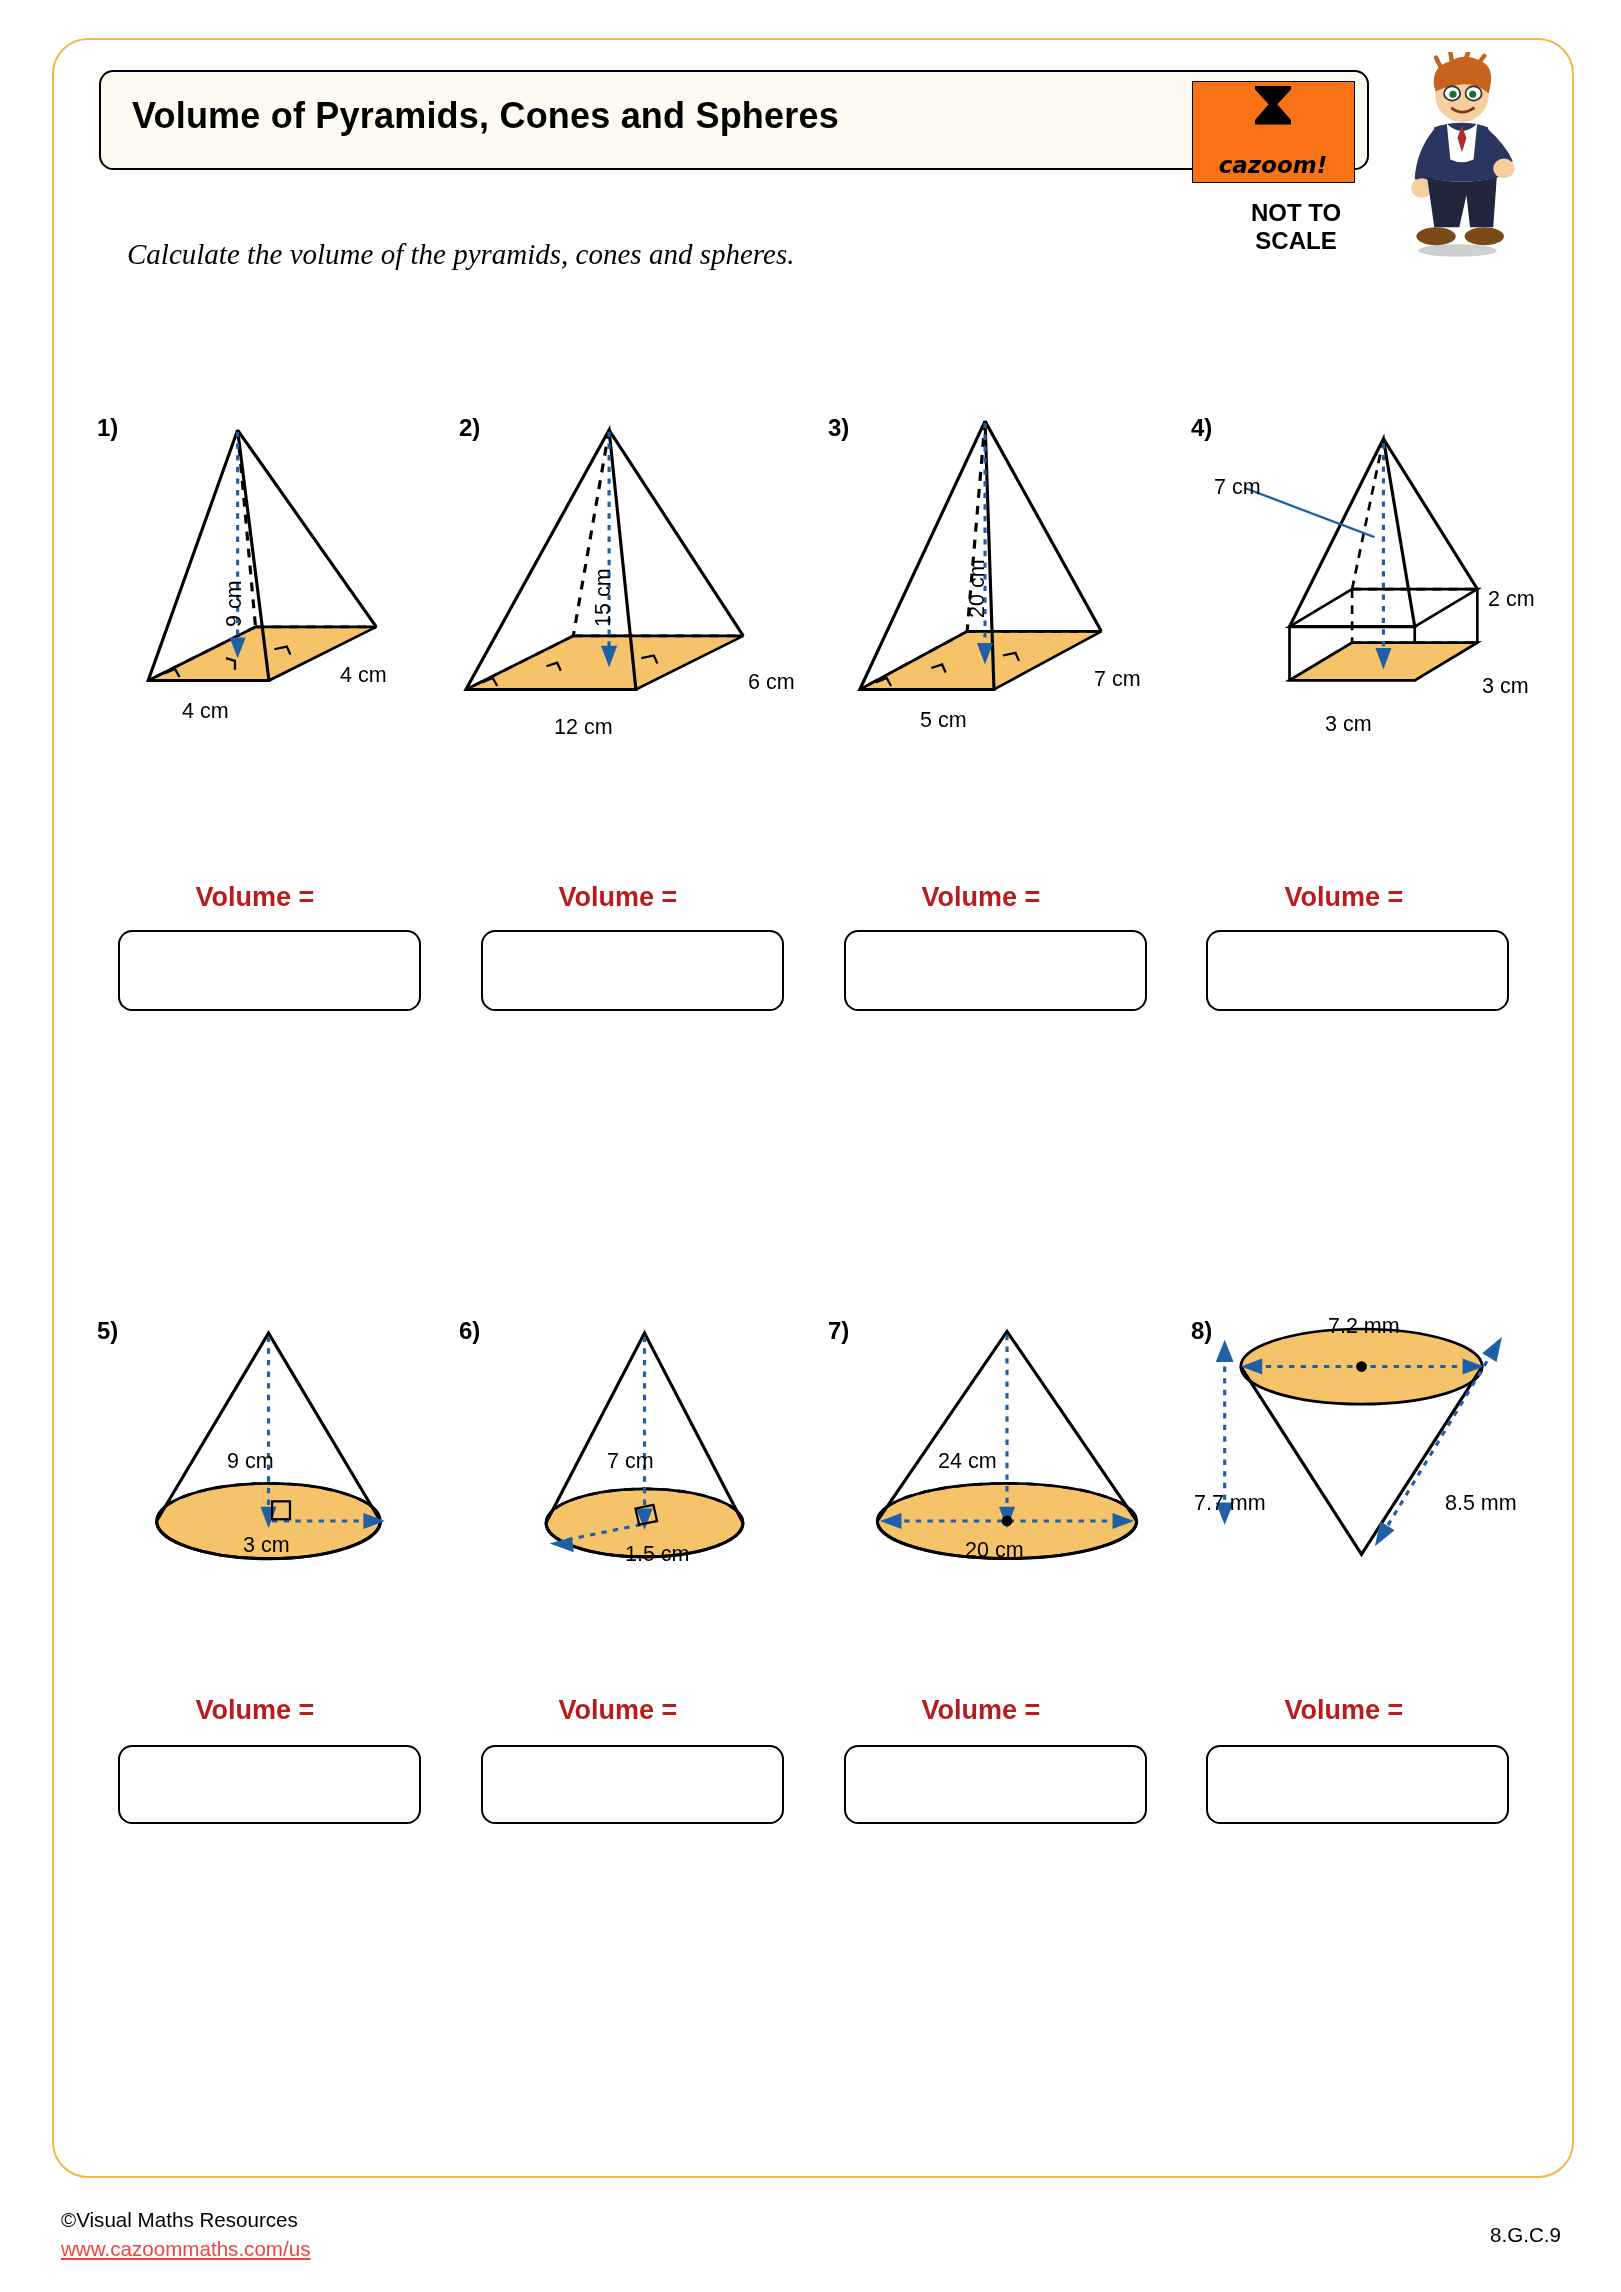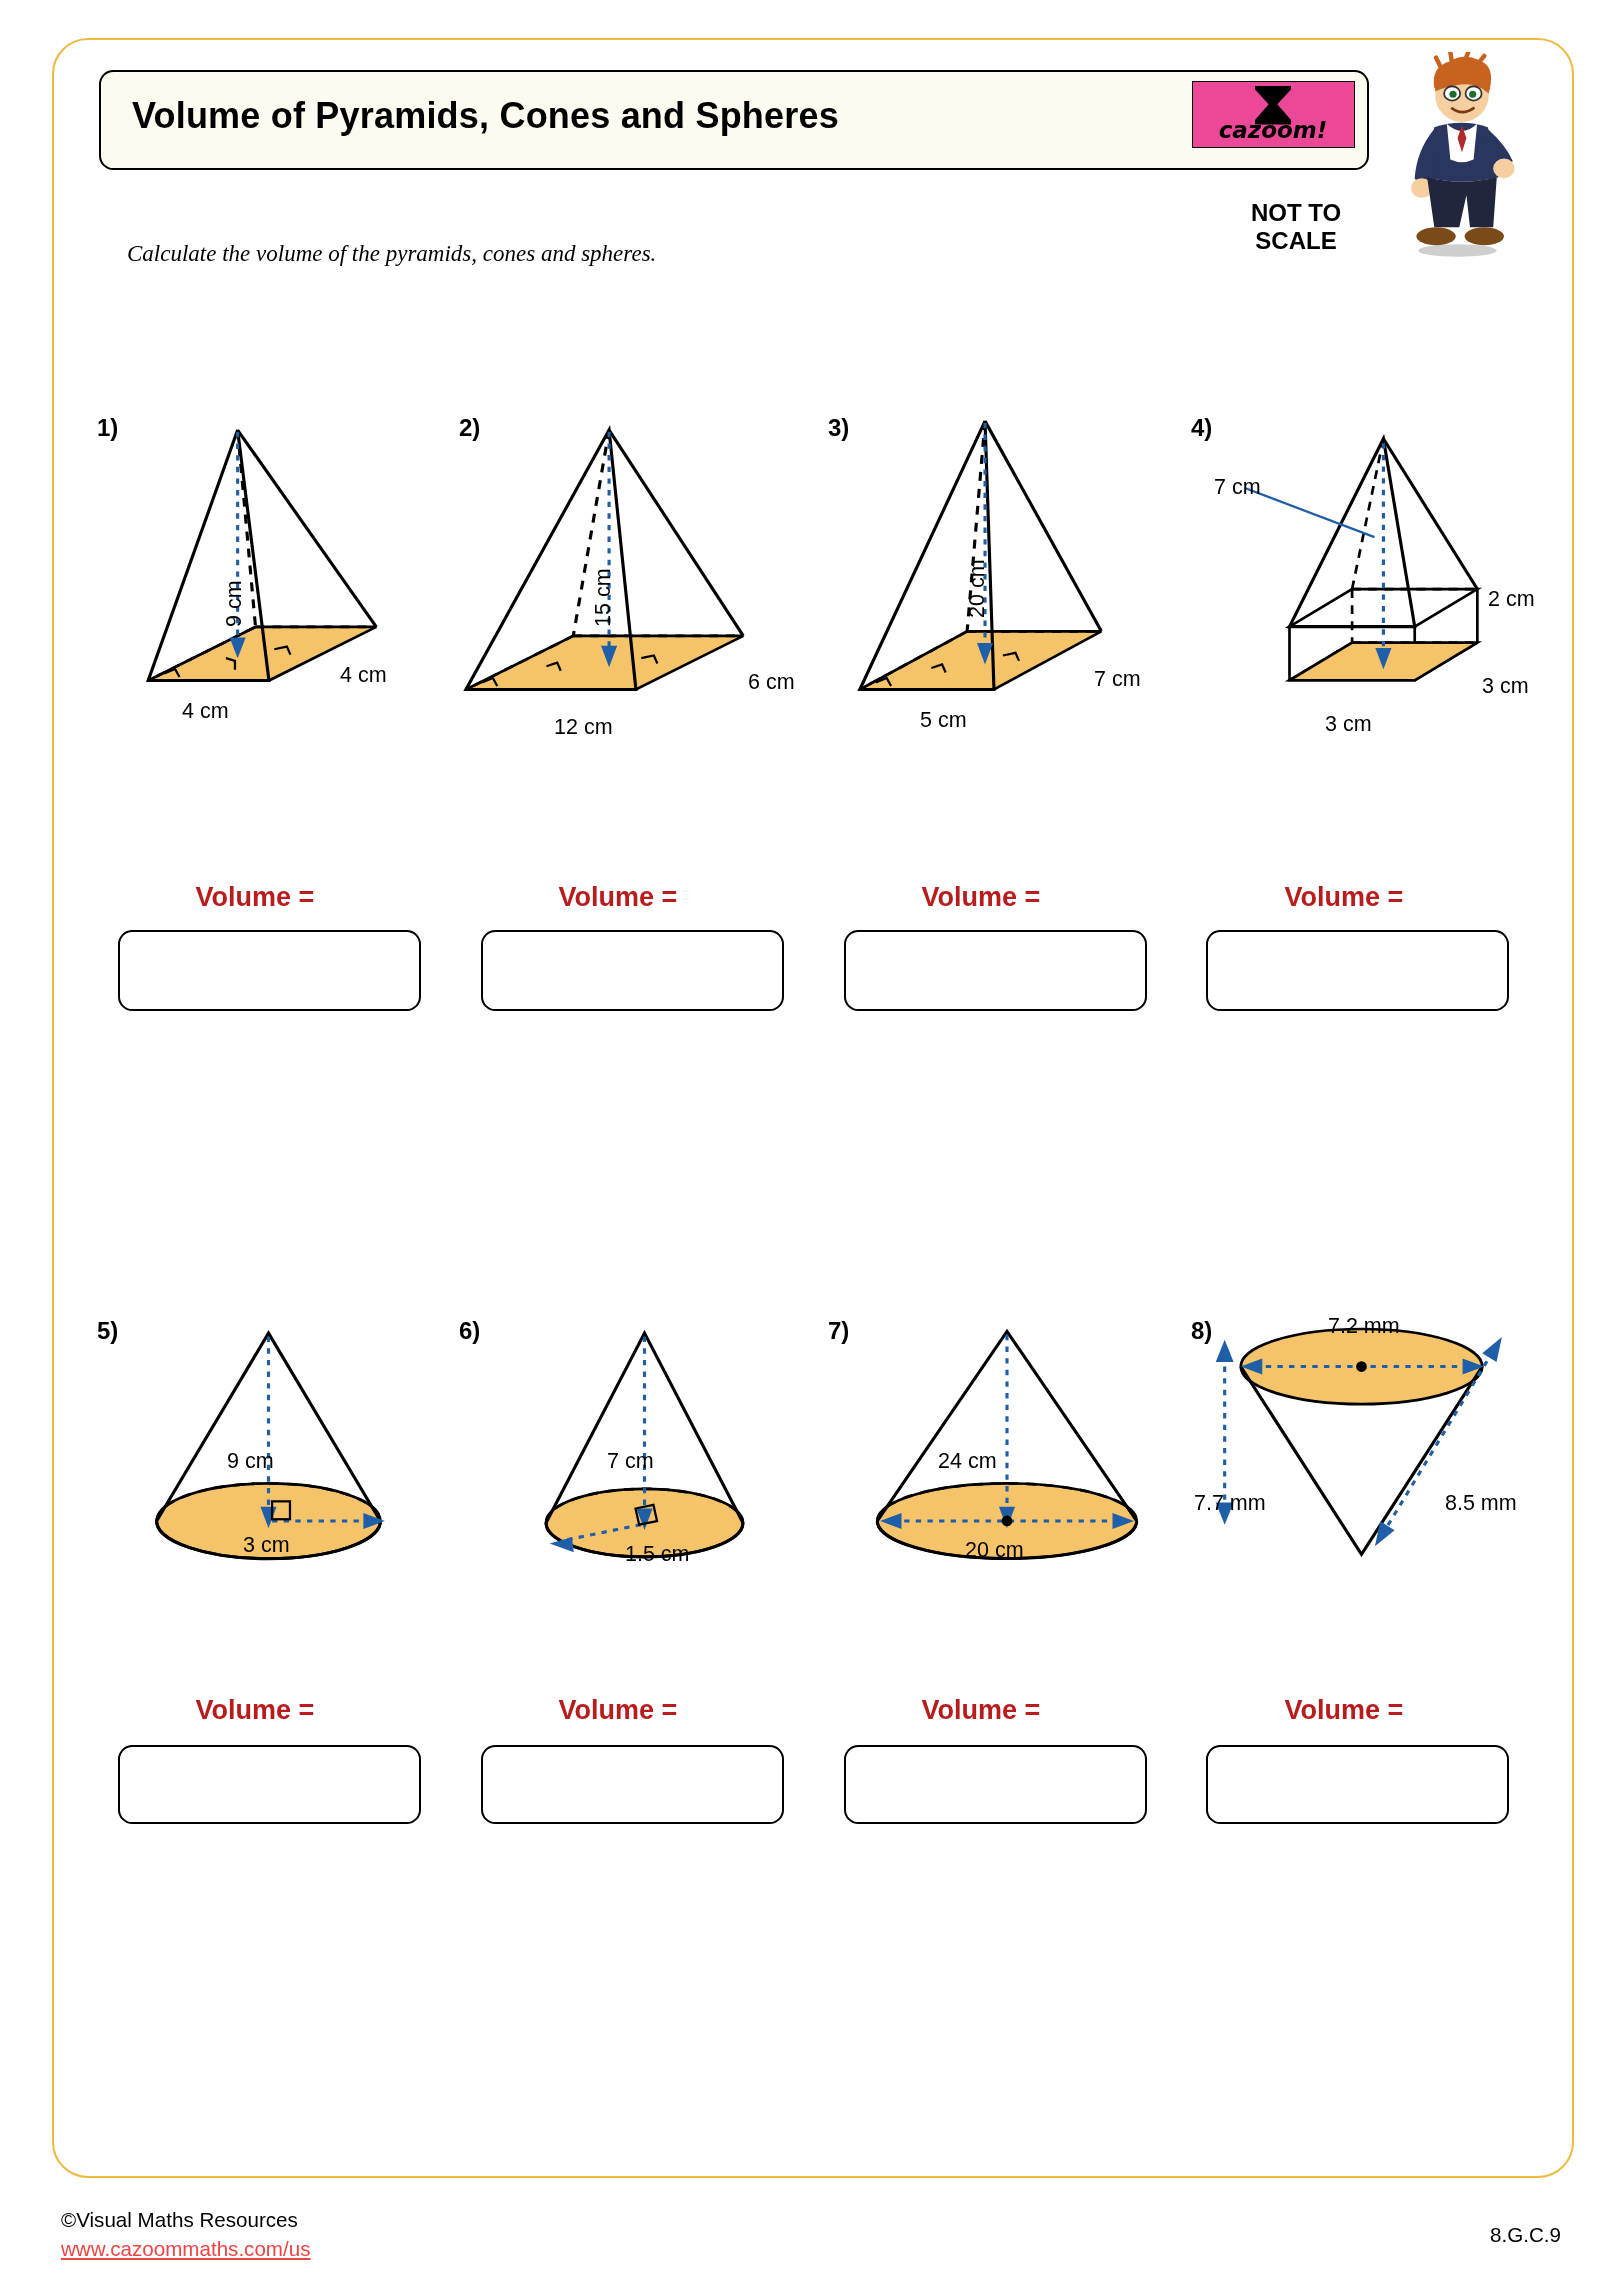--- a/index.html
+++ b/index.html
@@ -50,22 +50,22 @@
     font-size: 36px;
     font-weight: bold;
     color: #000;
     letter-spacing: 0.2px;
   }
   .cazoom-logo {
     position: absolute;
     right: 12.5px;
     top: 9px;
     width: 163px;
-    height: 67px;
-    background: #ec4899;
+    height: 102px;
+    background: #f97316;
     border: 1.8px solid #000;
     box-sizing: border-box;
   }
   .cazoom-glyph {
     position: absolute;
     left: 50%;
     transform: translateX(-50%);
     top: 3.6px;
     width: 36px;
     height: 39px;
@@ -104,21 +104,21 @@
     height: 206px;
   }
   
   .instructions {
     position: absolute;
     left: 127px;
     top: 235px;
     width: 985px;
     font-family: "Liberation Serif", serif;
     font-style: italic;
-    font-size: 23px;
+    font-size: 29px;
     line-height: 38px;
     color: #000;
   }
   
   .qnum {
     position: absolute;
     font-size: 24px;
     font-weight: bold;
     color: #000;
   }

